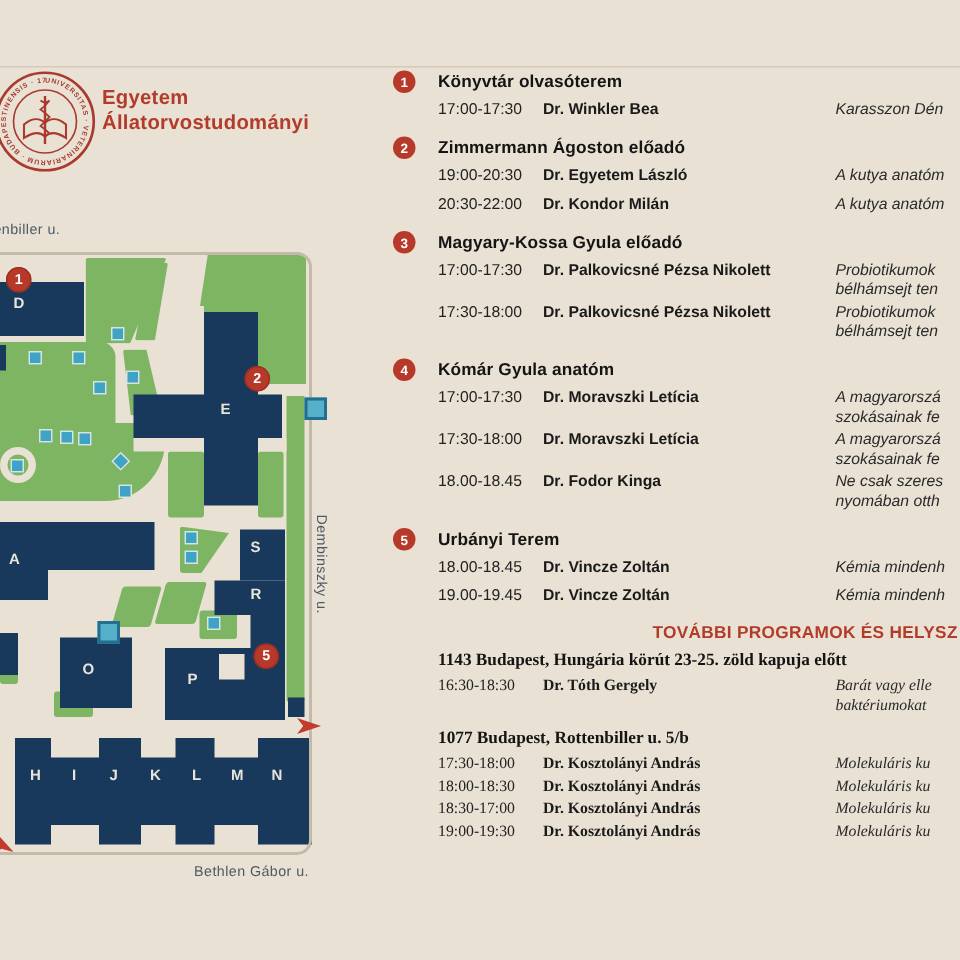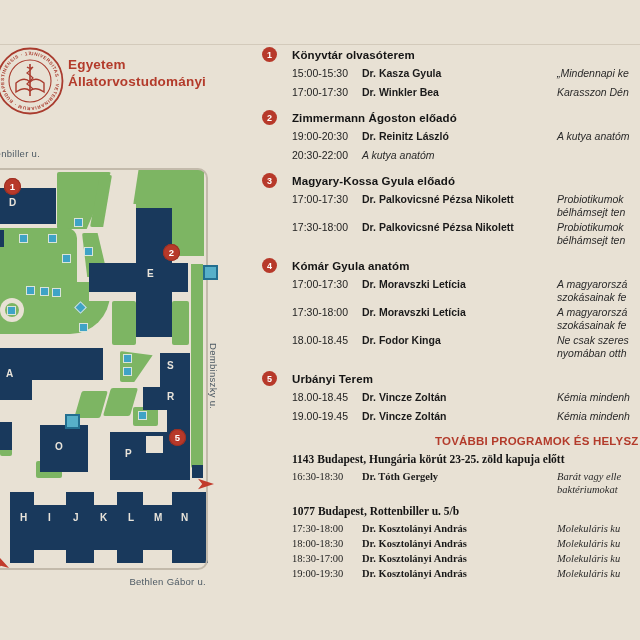--- a/index.html
+++ b/index.html
@@ -178,42 +178,38 @@
     <div class="street" style="left:100px;top:576px;width:106px;text-align:right;">Bethlen Gábor u.</div>
   </div>
 
   <div id="schedule">
     <div id="sections-root">
         <div class="section">
           <span class="badge">1</span>
           <div class="venue">Könyvtár olvasóterem</div>
           <div class="rows">
             <div class="row">
-              <span class="time">15:00-15:30</span>
-              <span class="speaker">Dr. Kasza Gyula</span>
-              <span class="title">„Mindennapi ke</span>
-            </div>
-            <div class="row">
               <span class="time">17:00-17:30</span>
               <span class="speaker">Dr. Winkler Bea</span>
               <span class="title">Karasszon Dén</span>
             </div>
           </div>
         </div>
         <div class="section">
           <span class="badge">2</span>
           <div class="venue">Zimmermann Ágoston előadó</div>
           <div class="rows">
             <div class="row">
               <span class="time">19:00-20:30</span>
-              <span class="speaker">Dr. Reinitz László</span>
+              <span class="speaker">Dr. Egyetem László</span>
               <span class="title">A kutya anatóm</span>
             </div>
             <div class="row">
               <span class="time">20:30-22:00</span>
+              <span class="speaker">Dr. Kondor Milán</span>
               <span class="title">A kutya anatóm</span>
             </div>
           </div>
         </div>
         <div class="section">
           <span class="badge">3</span>
           <div class="venue">Magyary-Kossa Gyula előadó</div>
           <div class="rows">
             <div class="row multi">
               <span class="time">17:00-17:30</span>

